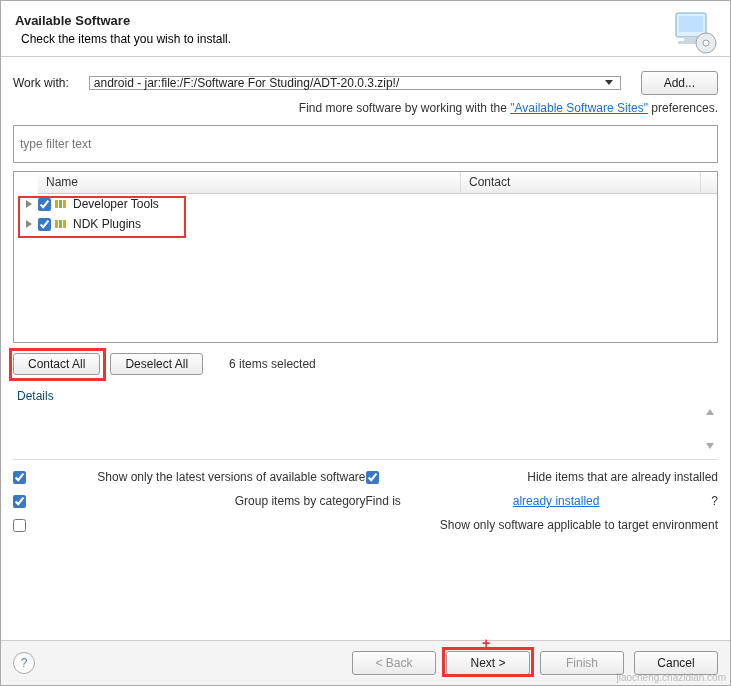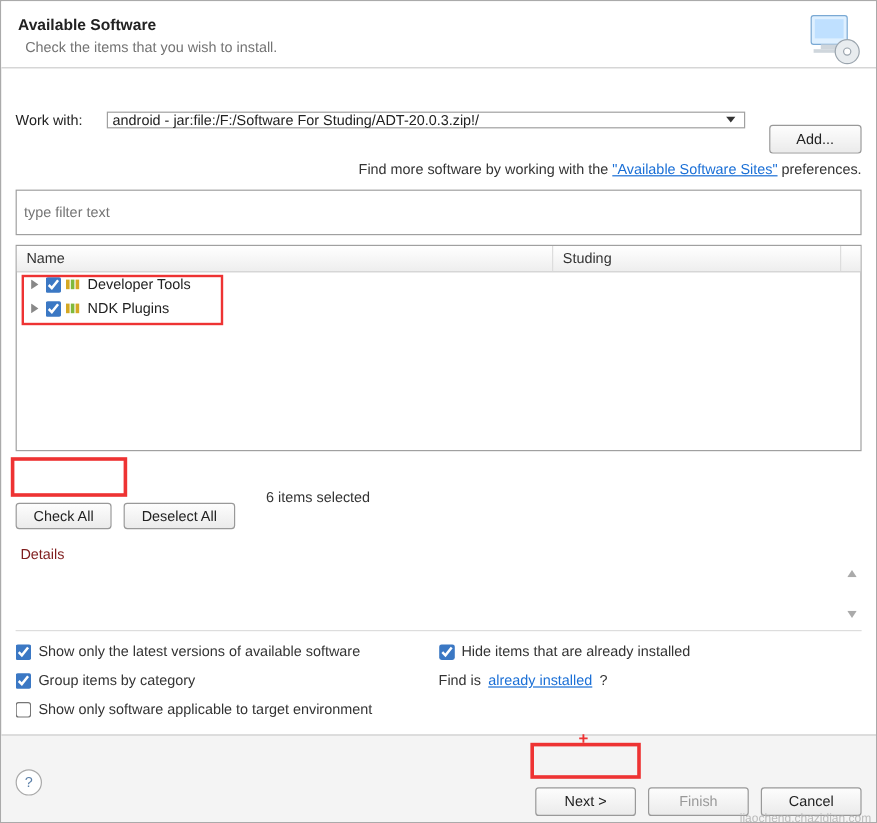--- a/index.html
+++ b/index.html
@@ -1,62 +1,62 @@
 <!DOCTYPE html>
 <html><head>
   <meta charset="utf-8">
   <style>
     * { box-sizing: border-box; margin: 0; padding: 0; font-family: "Segoe UI", Tahoma, sans-serif; font-size: 12px; }
     body { width: 731px; height: 686px; background: #fff; border: 1px solid #aaa; display: flex; flex-direction: column; }
     
     .header { background: #fff; padding: 12px 14px 10px 14px; position: relative; border-bottom: 1px solid #ccc; }
     .header-title { font-size: 13px; font-weight: bold; color: #222; margin-bottom: 4px; }
-    .header-sub { color: #737373; margin-left: 6px; }
+    .header-sub { color: #000000; margin-left: 6px; }
     .header-icon { position: absolute; right: 12px; top: 8px; width: 50px; height: 46px; }
     
     .content { flex: 1; padding: 14px 12px 8px 12px; display: flex; flex-direction: column; }
     
     .workwith-row { display: flex; align-items: center; gap: 20px; margin-bottom: 6px; }
     .workwith-label { color: #222; }
     .combo { flex: 1; border: 1px solid #a0a0a0; background: #fff; height: 14px; display: flex; align-items: center; padding: 0 4px; position: relative; }
     .combo-text { flex: 1; color: #222; overflow: hidden; white-space: nowrap; }
     .combo-arrow { width: 14px; display: flex; justify-content: center; align-items: center; color: #333; cursor: pointer; }
-    .btn { background: linear-gradient(#fdfdfd, #ebebeb); border: 1px solid #999; border-radius: 3px; height: 24px; padding: 0 22px; cursor: pointer; color: #222; margin-top: 33px; }
+    .btn { background: linear-gradient(#fdfdfd, #ebebeb); border: 1px solid #999; border-radius: 3px; height: 24px; padding: 0 22px; cursor: pointer; color: #222; }
     .btn.small { padding: 0 14px; height: 22px; }
     
     .findmore { text-align: right; margin-bottom: 10px; color: #333; }
     .findmore a { color: #1a6fd6; text-decoration: underline; }
     
     .filter-input { width: 100%; border: 1px solid #a0a0a0; height: 32px; padding: 18px 6px; color: #777; background: #fff; margin-bottom: 8px; }
     
     .tree-wrap { border: 1px solid #a0a0a0; background: #fff; height: 172px; display: flex; flex-direction: column; }
-    .tree-header { display: flex; background: linear-gradient(#fff, #eee); border-bottom: 1px solid #ccc; height: 22px; }
+    .tree-header { display: flex; background: linear-gradient(#fff, #eee); border-bottom: 1px solid #ccc; height: 22px; margin-left: 24px; }
     .tree-col { padding: 3px 8px; color: #333; }
     .tree-col.name { flex: 1; border-right: 1px solid #ddd; }
     .tree-col.version { width: 240px; border-right: 1px solid #ddd; }
     .tree-body { flex: 1; overflow: auto; position: relative; }
     .tree-highlight-box { position:absolute; left:4px; top:2px; width:168px; height:42px; border:2px solid #e33; pointer-events:none; }
     .tree-row { display: flex; align-items: center; height: 20px; padding-left: 10px; gap: 4px; }
     .expander { width: 10px; height: 10px; color: #888; cursor: pointer; display:flex; align-items:center; justify-content:center; }
     .chk { width: 13px; height: 13px; }
     .feat-icon { width: 14px; height: 12px; display:inline-flex; }
     .tree-label { color: #222; }
     
     .sel-row { display: flex; align-items: center; gap: 10px; margin-top: 10px; margin-bottom: 8px; position: relative; }
     .sel-hl { position:absolute; left:-4px; top:-5px; width:97px; height:33px; border:3px solid #e33; pointer-events:none; }
     .sel-count { margin-left: 16px; color: #333; }
     
-    .details-label { color: #7f1d1d; margin: 6px 0 2px 4px; }
+    .details-label { color: #0c4a6e; margin: 6px 0 2px 4px; }
     .details-box { height: 48px; background: #fff; position: relative; }
     .details-scroll { position:absolute; right:2px; top:4px; width:12px; height:40px; display:flex; flex-direction:column; justify-content:space-between; align-items:center; color:#888; }
     
     .divider { height:1px; background:#ddd; margin: 6px 0 10px 0; }
     
     .opts { display: grid; grid-template-columns: 1fr 1fr; row-gap: 10px; margin-bottom: 6px; }
-    .opt { display: flex; align-items: center; gap: 6px; color: #333; }
+    .opt { display: flex; align-items: center; gap: 6px; color: #333; justify-content: space-between; }
     .opt.full { grid-column: 1 / span 2; }
     .opt a { color: #1a6fd6; text-decoration: underline; }
     
     .footer { border-top: 1px solid #ccc; padding: 10px 12px; display: flex; align-items: center; justify-content: space-between; background: #f4f4f4; margin-top: auto; position: relative; }
     .help-icon { width: 22px; height: 22px; border:1px solid #aaa; border-radius: 50%; display:flex; align-items:center; justify-content:center; color:#5a7fa8; cursor:pointer; background:#fff; }
     .footer-btns { display: flex; gap: 10px; }
     .btn.nav { width: 84px; padding: 0; }
     .btn.disabled { color: #999; }
     .next-hl { position:absolute; border:3px solid #e33; pointer-events:none; }
     .next-plus { position:absolute; color:#e33; font-weight:bold; font-size:14px; pointer-events:none; }
@@ -99,21 +99,21 @@
 
   <div class="findmore">
     <span>Find more software by working with the </span><a href="#">"Available Software Sites"</a><span> preferences.</span>
   </div>
 
   <input class="filter-input" placeholder="type filter text" style="">
 
   <div class="tree-wrap">
     <div class="tree-header">
       <div class="tree-col name">Name</div>
-      <div class="tree-col version">Studing</div>
+      <div class="tree-col version">Contact</div>
       <div class="tree-col" style="width:14px"></div>
     </div>
     <div class="tree-body">
       <div class="tree-highlight-box"></div>
       <div class="tree-row">
         <span class="expander">
             <svg width="8" height="8">
               <polygon points="1,0 7,4 1,8" fill="#888"></polygon>
             </svg>
           </span>
@@ -141,21 +141,21 @@
               <rect x="8" y="2" width="3" height="8" fill="#d4a823"></rect>
             </svg>
           </span>
         <span class="tree-label">NDK Plugins</span>
       </div>
     </div>
   </div>
 
   <div class="sel-row">
     <div class="sel-hl"></div>
-    <button class="btn small">Check All</button>
+    <button class="btn small">Contact All</button>
     <button class="btn small">Deselect All</button>
     <span class="sel-count">6 items selected</span>
   </div>
 
   <div class="details-label">Details</div>
   <div class="details-box">
     <div class="details-scroll">
       <svg width="8" height="6">
           <polygon points="4,0 8,6 0,6" fill="#aaa"></polygon>
         </svg>
@@ -189,20 +189,21 @@
       <input type="checkbox" class="chk" style="">
       <span>Show only software applicable to target environment</span>
     </label>
   </div>
 
 </div>
 
 <div class="footer">
   <div class="help-icon">?</div>
   <div class="footer-btns">
+    <button class="btn nav disabled">&lt; Back</button>
     <span style="position:relative">
       <span class="next-plus" style="left:36px; top:-16px;">+</span>
       <span class="next-hl" style="left:-4px; top:-4px; width:92px; height:30px;"></span>
       <button class="btn nav">Next &gt;</button>
     </span>
     <button class="btn nav disabled">Finish</button>
     <button class="btn nav">Cancel</button>
   </div>
   <span class="watermark">jiaocheng.chazidian.com</span>
 </div>

